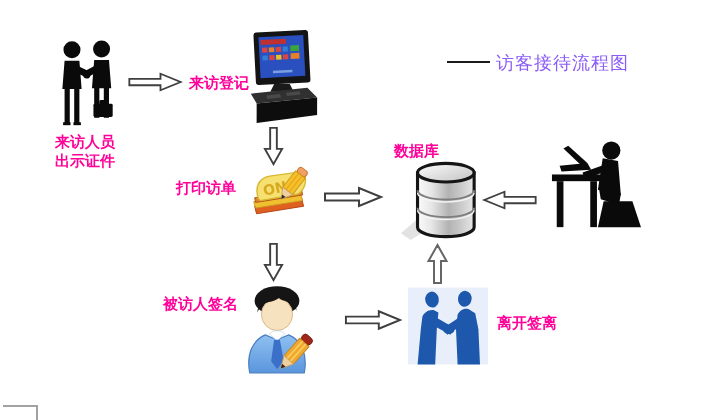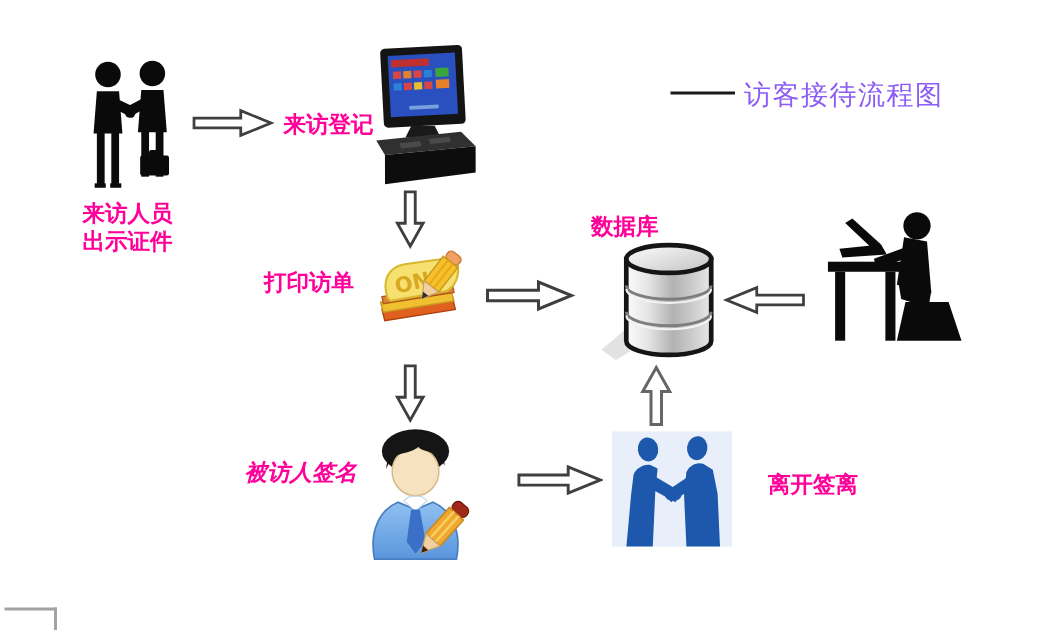--- a/index.html
+++ b/index.html
@@ -161,21 +161,21 @@
 
   <div class="abs legend-line" style="left:447px;top:61px;"></div>
   <div class="abs legend-text" style="left:496px;top:51px;">访客接待流程图</div>
 
   <div class="abs" style="left:261px;top:242px;">
     <svg width="25" height="40" viewBox="0 0 24 42">
       <path d="M8.5,2 L8.5,24 L3,24 L12,40 L21,24 L15.5,24 L15.5,2 Z" fill="#ffffff" stroke="#3f3f3f" stroke-width="2"></path>
     </svg>
   </div>
 
-  <div class="abs plabel" style="left:163px;top:306px;font-style:italic;">被访人签名</div>
+  <div class="abs plabel" style="left:163px;top:295px;">被访人签名</div>
 
   <div class="abs" style="left:240px;top:283px;width:74px;height:92px;">
     <svg width="74" height="92" viewBox="0 0 76 94">
       <defs>
         <linearGradient id="shirtGrad" x1="0" y1="0" x2="0" y2="1">
           <stop offset="0" stop-color="#8fc0f0"></stop>
           <stop offset="1" stop-color="#5a96dd"></stop>
         </linearGradient>
       </defs>
       <ellipse cx="38" cy="18" rx="23" ry="15" fill="#151515"></ellipse>
@@ -215,17 +215,17 @@
         <path d="M12,96 L16,52 L18,36 C20,31 26,27 32,28 L38,31 L36,52 L34,96 Z"></path>
         <polygon points="33,36 57,50 53,59 31,47"></polygon>
         <ellipse cx="71" cy="14" rx="8.5" ry="10" transform="rotate(8 71 14)"></ellipse>
         <path d="M62,96 L60,52 L62,34 C64,29 70,25 76,27 L84,32 L88,52 L90,96 Z"></path>
         <polygon points="69,34 45,50 49,59 71,45"></polygon>
         <ellipse cx="51" cy="53" rx="7" ry="5"></ellipse>
       </g>
     </svg>
   </div>
 
-  <div class="abs plabel" style="left:512px;top:314px;text-align:center;">离开签离</div>
+  <div class="abs plabel" style="left:497px;top:314px;text-align:center;">离开签离</div>
 
   <div class="abs corner-mark" style="left:3px;top:405px;"></div>
 
 </div>
 
 </body></html>

